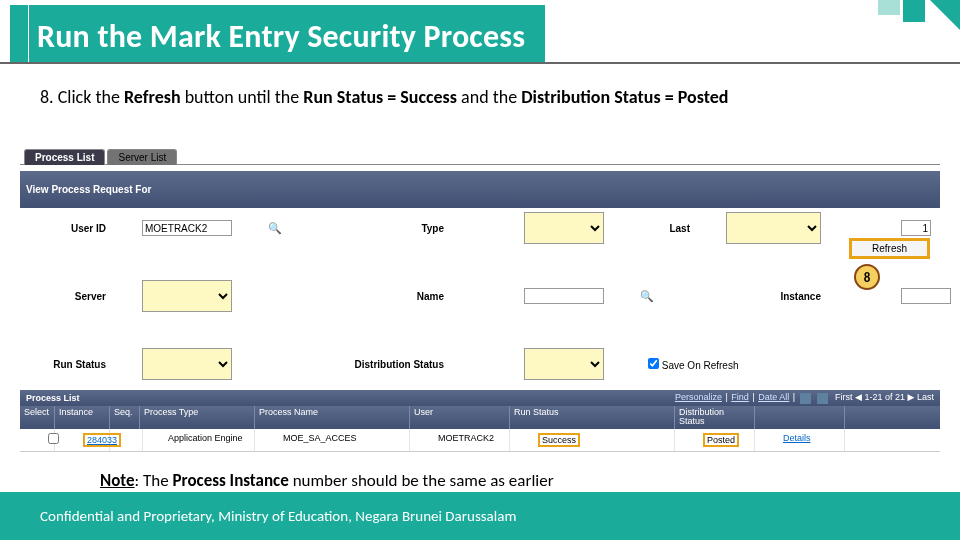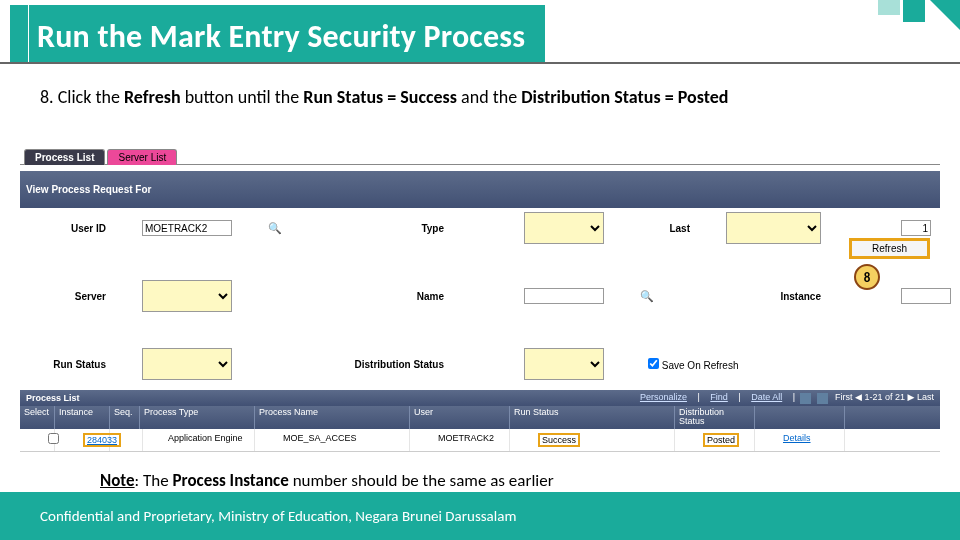--- a/index.html
+++ b/index.html
@@ -14,40 +14,40 @@
   .title-bar { width: 18px; background: #1aab9b; margin-right: 1px; }
   .title-box { background: #1aab9b; color: #fff; font-size: 32px; font-weight: 700; padding: 12px 20px 6px 8px; letter-spacing: 0.2px; }
   .title-underline { height: 2px; background: #666; margin-top: 0; width: 100%; }
   
   .step { font-size: 18px; line-height: 1.3; margin: 22px 40px 0 40px; color: #000; text-align: justify; }
   .step b { font-weight: 700; }
   
   .app-area { margin: 40px 20px 0 20px; font-family: Arial, sans-serif; font-size: 10px; color: #000; position: relative; }
   
   .tabs { display: flex; gap: 2px; margin-left: 4px; }
-  .tab { background: #ec4899; border: 1px solid #888; border-bottom: none; padding: 2px 10px; font-size: 10px; border-radius: 3px 3px 0 0; }
+  .tab { background: #737373; border: 1px solid #888; border-bottom: none; padding: 2px 10px; font-size: 10px; border-radius: 3px 3px 0 0; }
   .tab.active { background: #3a3a4a; color: #fff; font-weight: 700; }
   .tab-line { border-bottom: 1px solid #888; margin-top: -1px; }
   
   .section-hdr { background: linear-gradient(#5c6b8a, #415073); color: #fff; font-size: 10px; font-weight: 700; padding: 13px 6px; margin-top: 6px; }
   
   .filter-grid { display: grid; grid-template-columns: 80px 90px 40px 100px 8px 80px 50px 95px 8px 60px 30px 60px 80px; align-items: center; row-gap: 3px; column-gap: 4px; padding: 4px 6px; font-size: 10px; gap: 36px; }
   .lbl { text-align: right; font-weight: 700; font-size: 10px; }
   .inp { border: 1px solid #999; height: 16px; padding: 0 2px; font-size: 10px; background: #fff; }
   .sel { border: 1px solid #999; height: 32px; font-size: 10px; background: #fef9c3; }
   .mag { font-size: 11px; color: #555; cursor: pointer; }
   .refresh-wrap { position: absolute; right: 10px; top: 30px; }
   .refresh-btn { border: 3px solid #e8a317; background: #f5f5f5; padding: 2px 20px; font-size: 10px; font-family: Arial; cursor: pointer; }
   
   .callout-8 { position: absolute; right: 60px; top: 56px; width: 26px; height: 26px; border-radius: 50%; background: #f5d060; border: 2px solid #8b4513; display: flex; align-items: center; justify-content: center; font-weight: 700; font-size: 13px; color: #000; font-family: Calibri; }
   
   .list-hdr-row { display: flex; background: linear-gradient(#5c6b8a, #415073); color: #fff; font-size: 9px; align-items: center; margin-top: 4px; }
   .list-hdr-row .pl { font-weight: 700; padding: 2px 6px; flex: 0 0 auto; }
   .list-hdr-row .tools { margin-left: auto; padding: 2px 6px; font-size: 9px; }
-  .list-hdr-row .tools a { color: #cfe0ff; text-decoration: underline; margin: 0 8px; }
+  .list-hdr-row .tools a { color: #cfe0ff; text-decoration: underline; margin: 0 1px; }
   .list-hdr-row .icon-sm { display: inline-block; width: 11px; height: 11px; background: #6080a0; vertical-align: middle; margin: 0 2px; }
   
   .col-hdr { display: grid; grid-template-columns: 35px 55px 30px 115px 155px 100px 165px 80px 90px 45px; background: linear-gradient(#5c6b8a, #415073); color: #fff; font-size: 9px; }
   .col-hdr > div { padding: 2px 4px; border-right: 1px solid #7a8aaa; line-height: 1.1; }
   
   .data-row { display: grid; grid-template-columns: 35px 55px 30px 115px 155px 100px 165px 80px 90px 45px; font-size: 9px; border-bottom: 1px solid #ccc; background: #fff; }
   .data-row > div { padding: 4px 4px; border-right: 1px solid #e5e5e5; margin-left: 24px; }
   .chk { width: 11px; height: 11px; }
   .hilite { border: 2px solid #e8a317; display: inline-block; padding: 0 2px; }
   .lnk { color: #0066cc; text-decoration: underline; }

